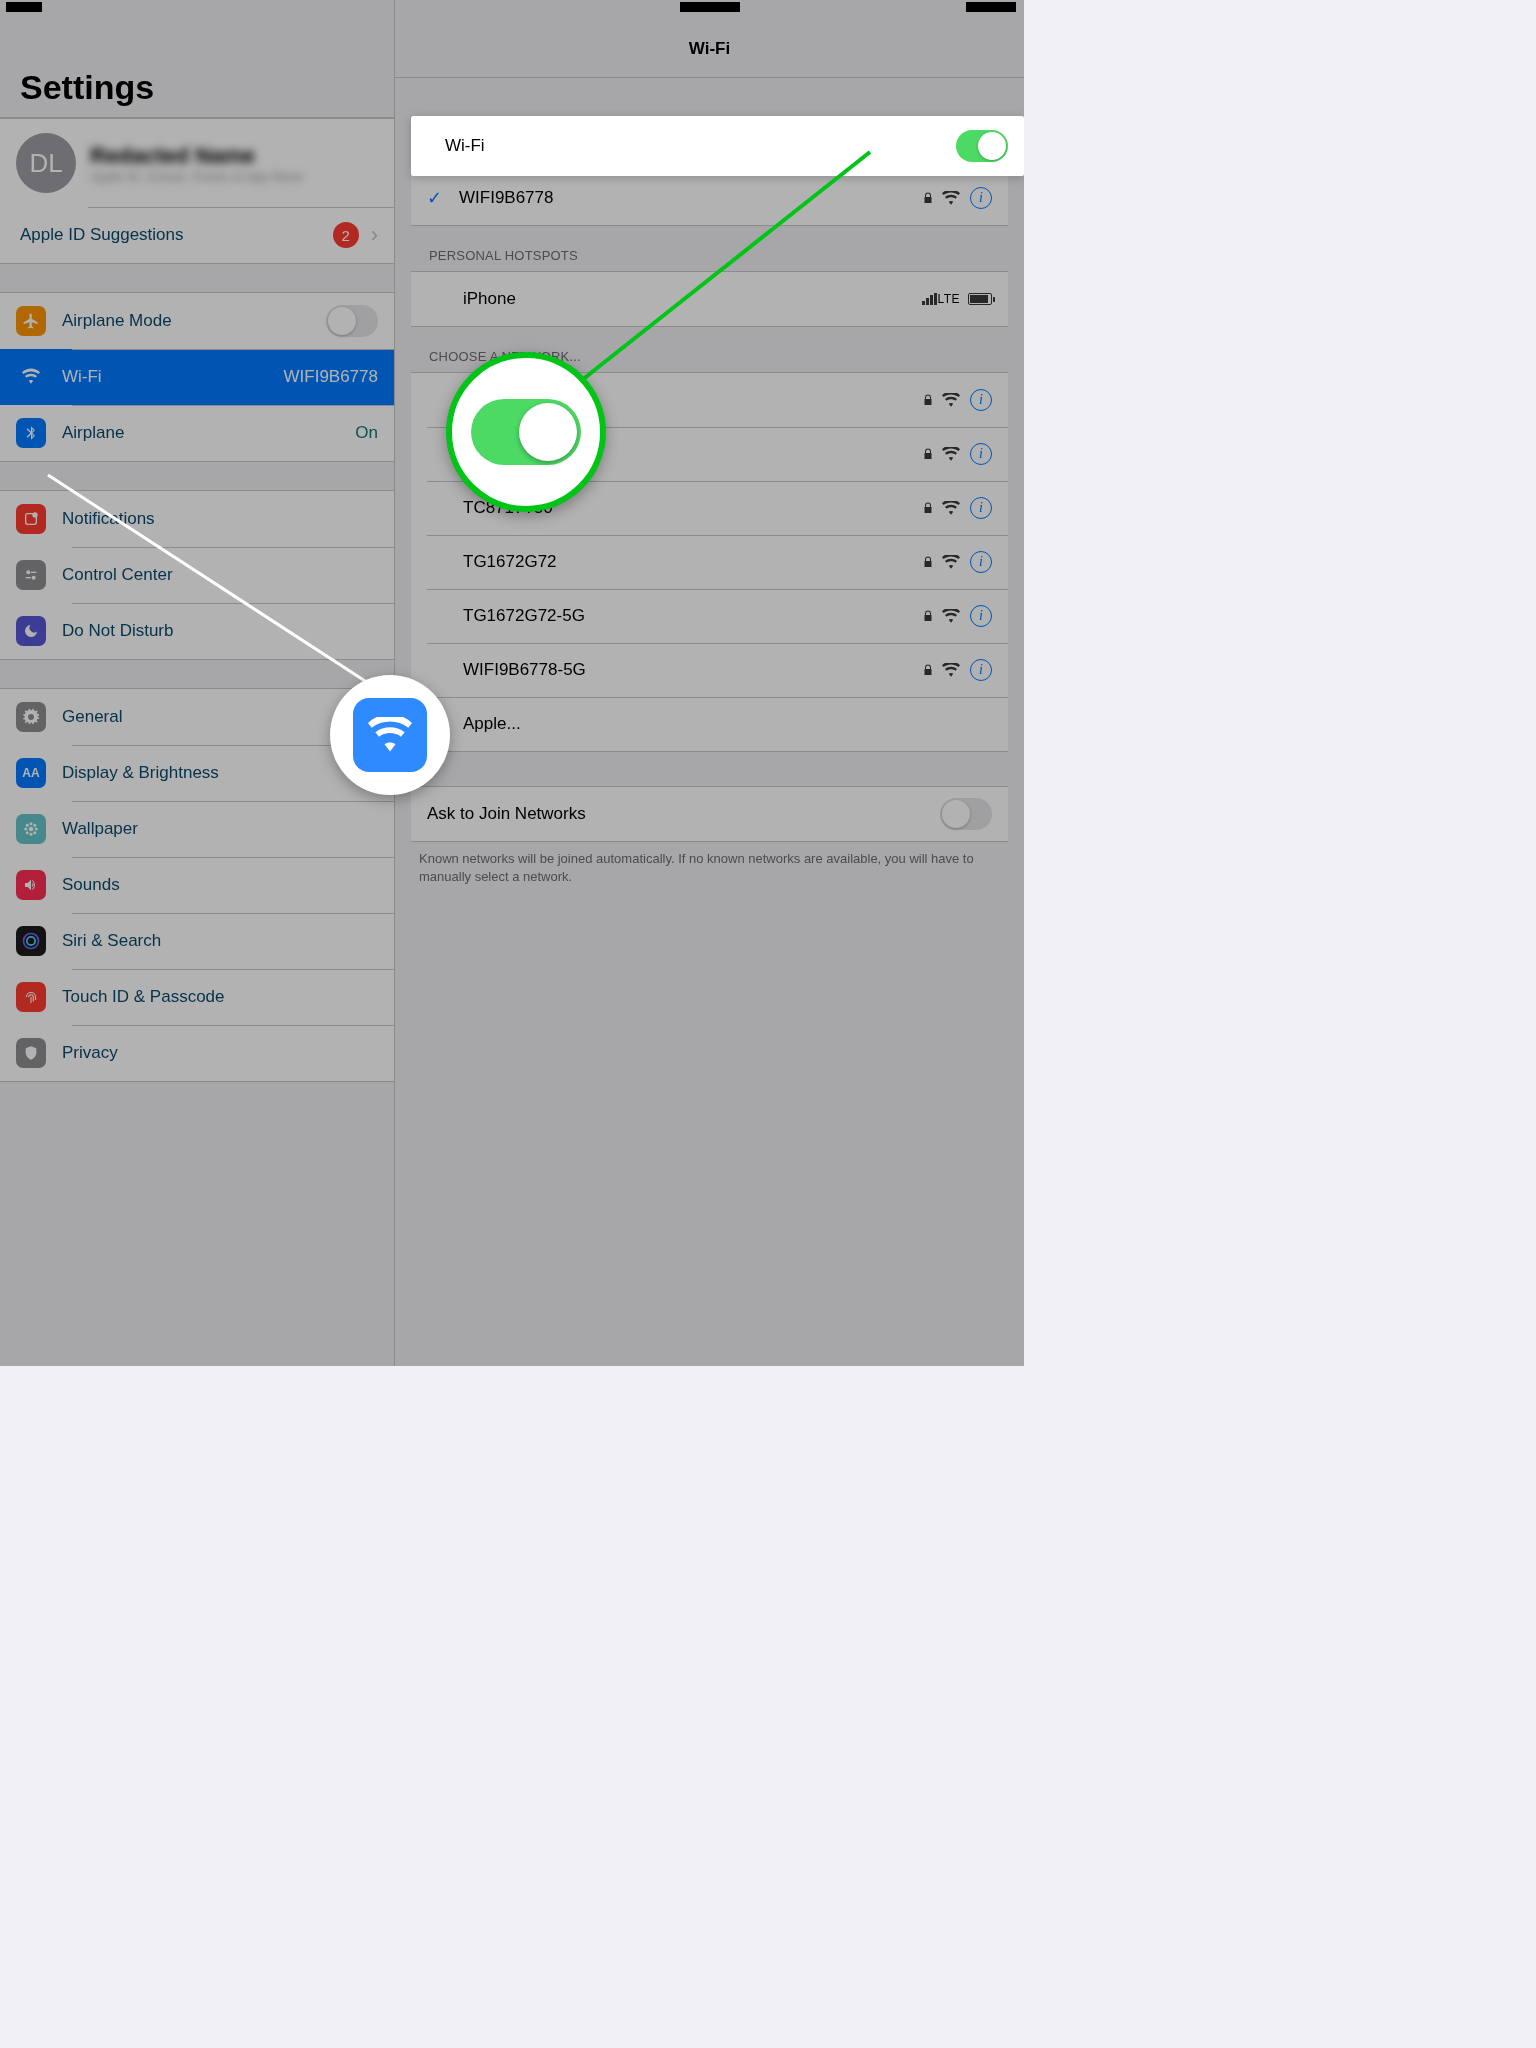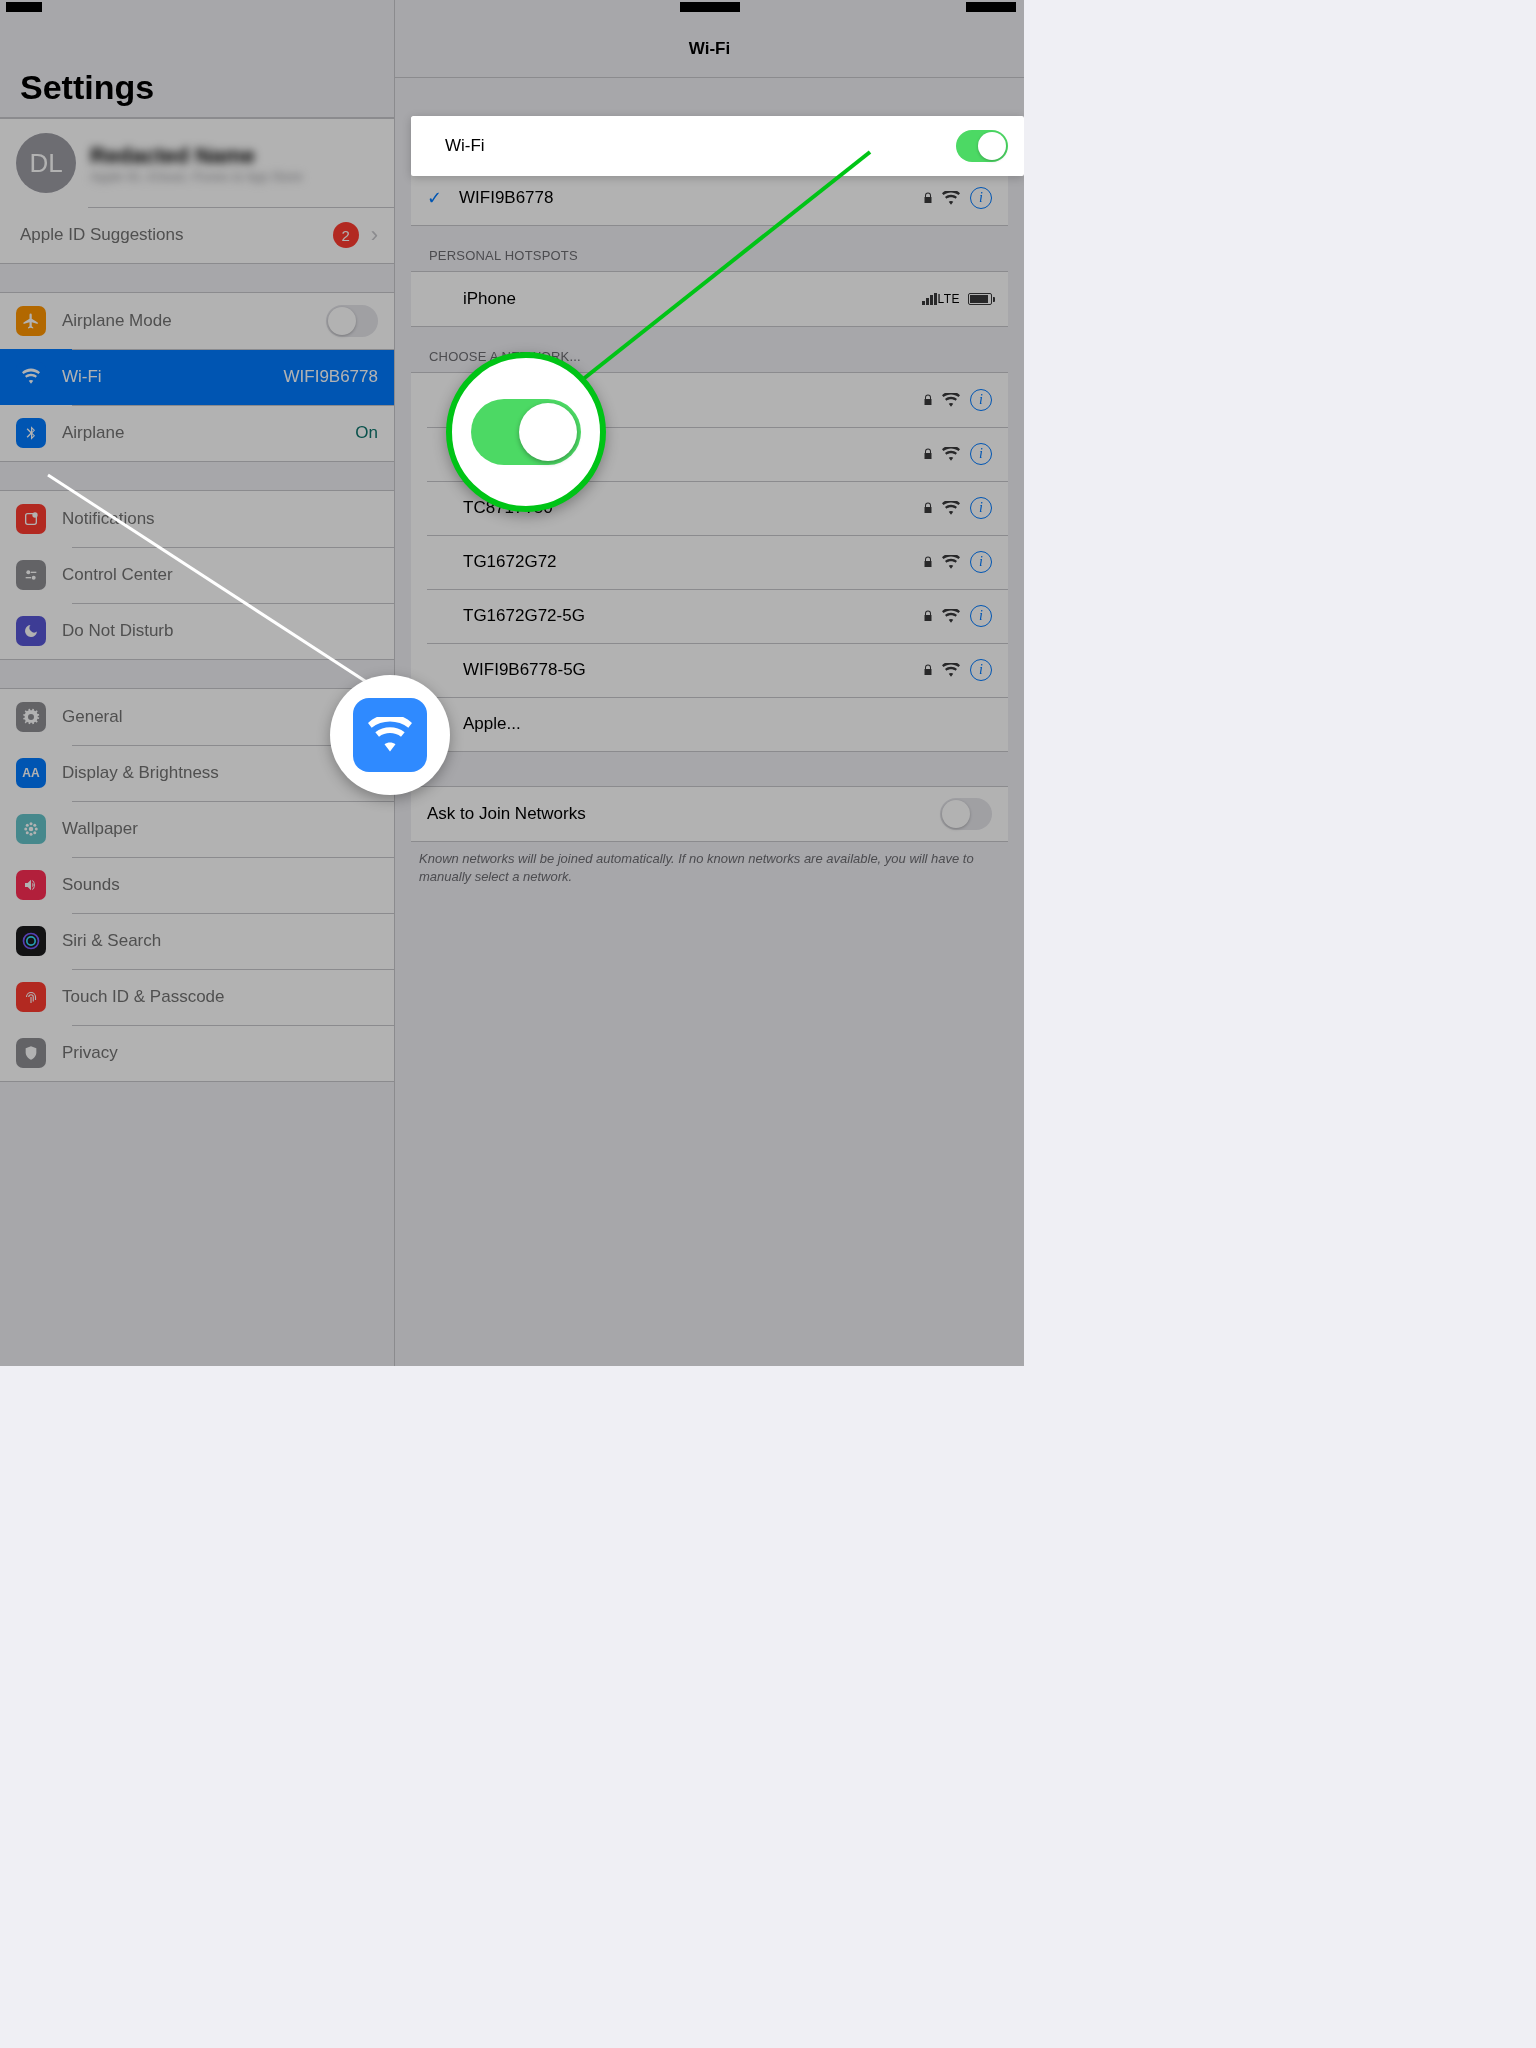--- a/index.html
+++ b/index.html
@@ -14,21 +14,21 @@
 
     .sb-title { font-size: 34px; font-weight: 700; padding: 48px 20px 10px 20px; color: #000; }
     .divider { height: 1px; background: #c8c7cc; }
 
     .group { background: #fff; border-top: 1px solid #c8c7cc; border-bottom: 1px solid #c8c7cc; margin-bottom: 28px; }
     .group:last-child { margin-bottom: 0; }
     .row { display: flex; align-items: center; min-height: 56px; padding: 0 16px 0 16px; position: relative; }
     .row + .row::before { content: ""; position: absolute; left: 72px; right: 0; top: 0; height: 1px; background: #c8c7cc; }
     .row.narrow + .row.narrow::before { left: 72px; }
     .row .icon { width: 30px; height: 30px; border-radius: 7px; margin-right: 16px; flex-shrink: 0; display: flex; align-items: center; justify-content: center; }
-    .row .label { font-size: 17px; color: #737373; flex: 1; }
+    .row .label { font-size: 17px; color: #0c4a6e; flex: 1; }
     .row .value { font-size: 17px; color: #0f766e; margin-left: 8px; }
     .row.selected { background: #007aff; }
     .row.selected .label, .row.selected .value { color: #fff; }
     .row.selected + .row::before { left: 0; }
 
     .account-row { display: flex; align-items: center; padding: 14px 16px 14px 16px; background: #fff; }
     .avatar { width: 60px; height: 60px; border-radius: 50%; background: #9c9ca4; color: #fff; display: flex; align-items: center; justify-content: center; font-size: 26px; font-weight: 400; margin-right: 14px; flex-shrink: 0; }
     .acct-text { display: flex; flex-direction: column; }
     .acct-name { font-size: 22px; font-weight: 600; filter: blur(4px); }
     .acct-sub { font-size: 13px; color: #8e8e93; filter: blur(4px); }
@@ -46,21 +46,21 @@
     .bg-orange { background: #ff9500; } .bg-blue { background: #007aff; text-align: right; }
     .bg-red { background: #ff3b30; } .bg-gray { background: #8e8e93; } .bg-indigo { background: #5856d6; }
     .bg-teal { background: #65c3c9; } .bg-pink { background: #ff2d55; } .bg-green { background: #34c759; }
     .bg-dark { background: #1c1c1e; }
 
     
     .detail-header { height: 58px; display: flex; align-items: center; justify-content: center; border-bottom: 1px solid #c8c7cc; position: relative; }
     .detail-title { font-size: 17px; font-weight: 600; }
     .detail-body { padding-top: 0; }
     .section-header { font-size: 13px; color: #6d6d72; padding: 22px 16px 8px 34px; text-transform: uppercase; letter-spacing: 0.2px; }
-    .section-footer { font-size: 13px; color: #6d6d72; padding: 8px 24px 8px 24px; line-height: 1.35; font-style: italic; }
+    .section-footer { font-size: 13px; color: #6d6d72; padding: 8px 24px 8px 24px; line-height: 1.35; }
     .dgroup { background: #fff; border-top: 1px solid #c8c7cc; border-bottom: 1px solid #c8c7cc; margin: 0 16px 0 16px; border-radius: 0; }
     .drow { display: flex; align-items: center; min-height: 54px; padding: 0 16px 0 16px; position: relative; }
     .drow + .drow::before { content: ""; position: absolute; left: 16px; right: 0; top: 0; height: 1px; background: #c8c7cc; }
     .drow .dlabel { font-size: 17px; flex: 1; }
     .drow .dlabel.indent { margin-left: 36px; }
     .check { color: #007aff; font-size: 18px; width: 22px; }
     .lock { color: #3a3a3c; margin-right: 8px; display: flex; align-items: center; }
     .wifistr { color: #3a3a3c; margin-right: 10px; display: flex; align-items: center; }
     .info { width: 22px; height: 22px; border: 1.5px solid #007aff; border-radius: 50%; color: #007aff; display: flex; align-items: center; justify-content: center; font-size: 14px; font-style: italic; font-family: Georgia, serif; }
 

